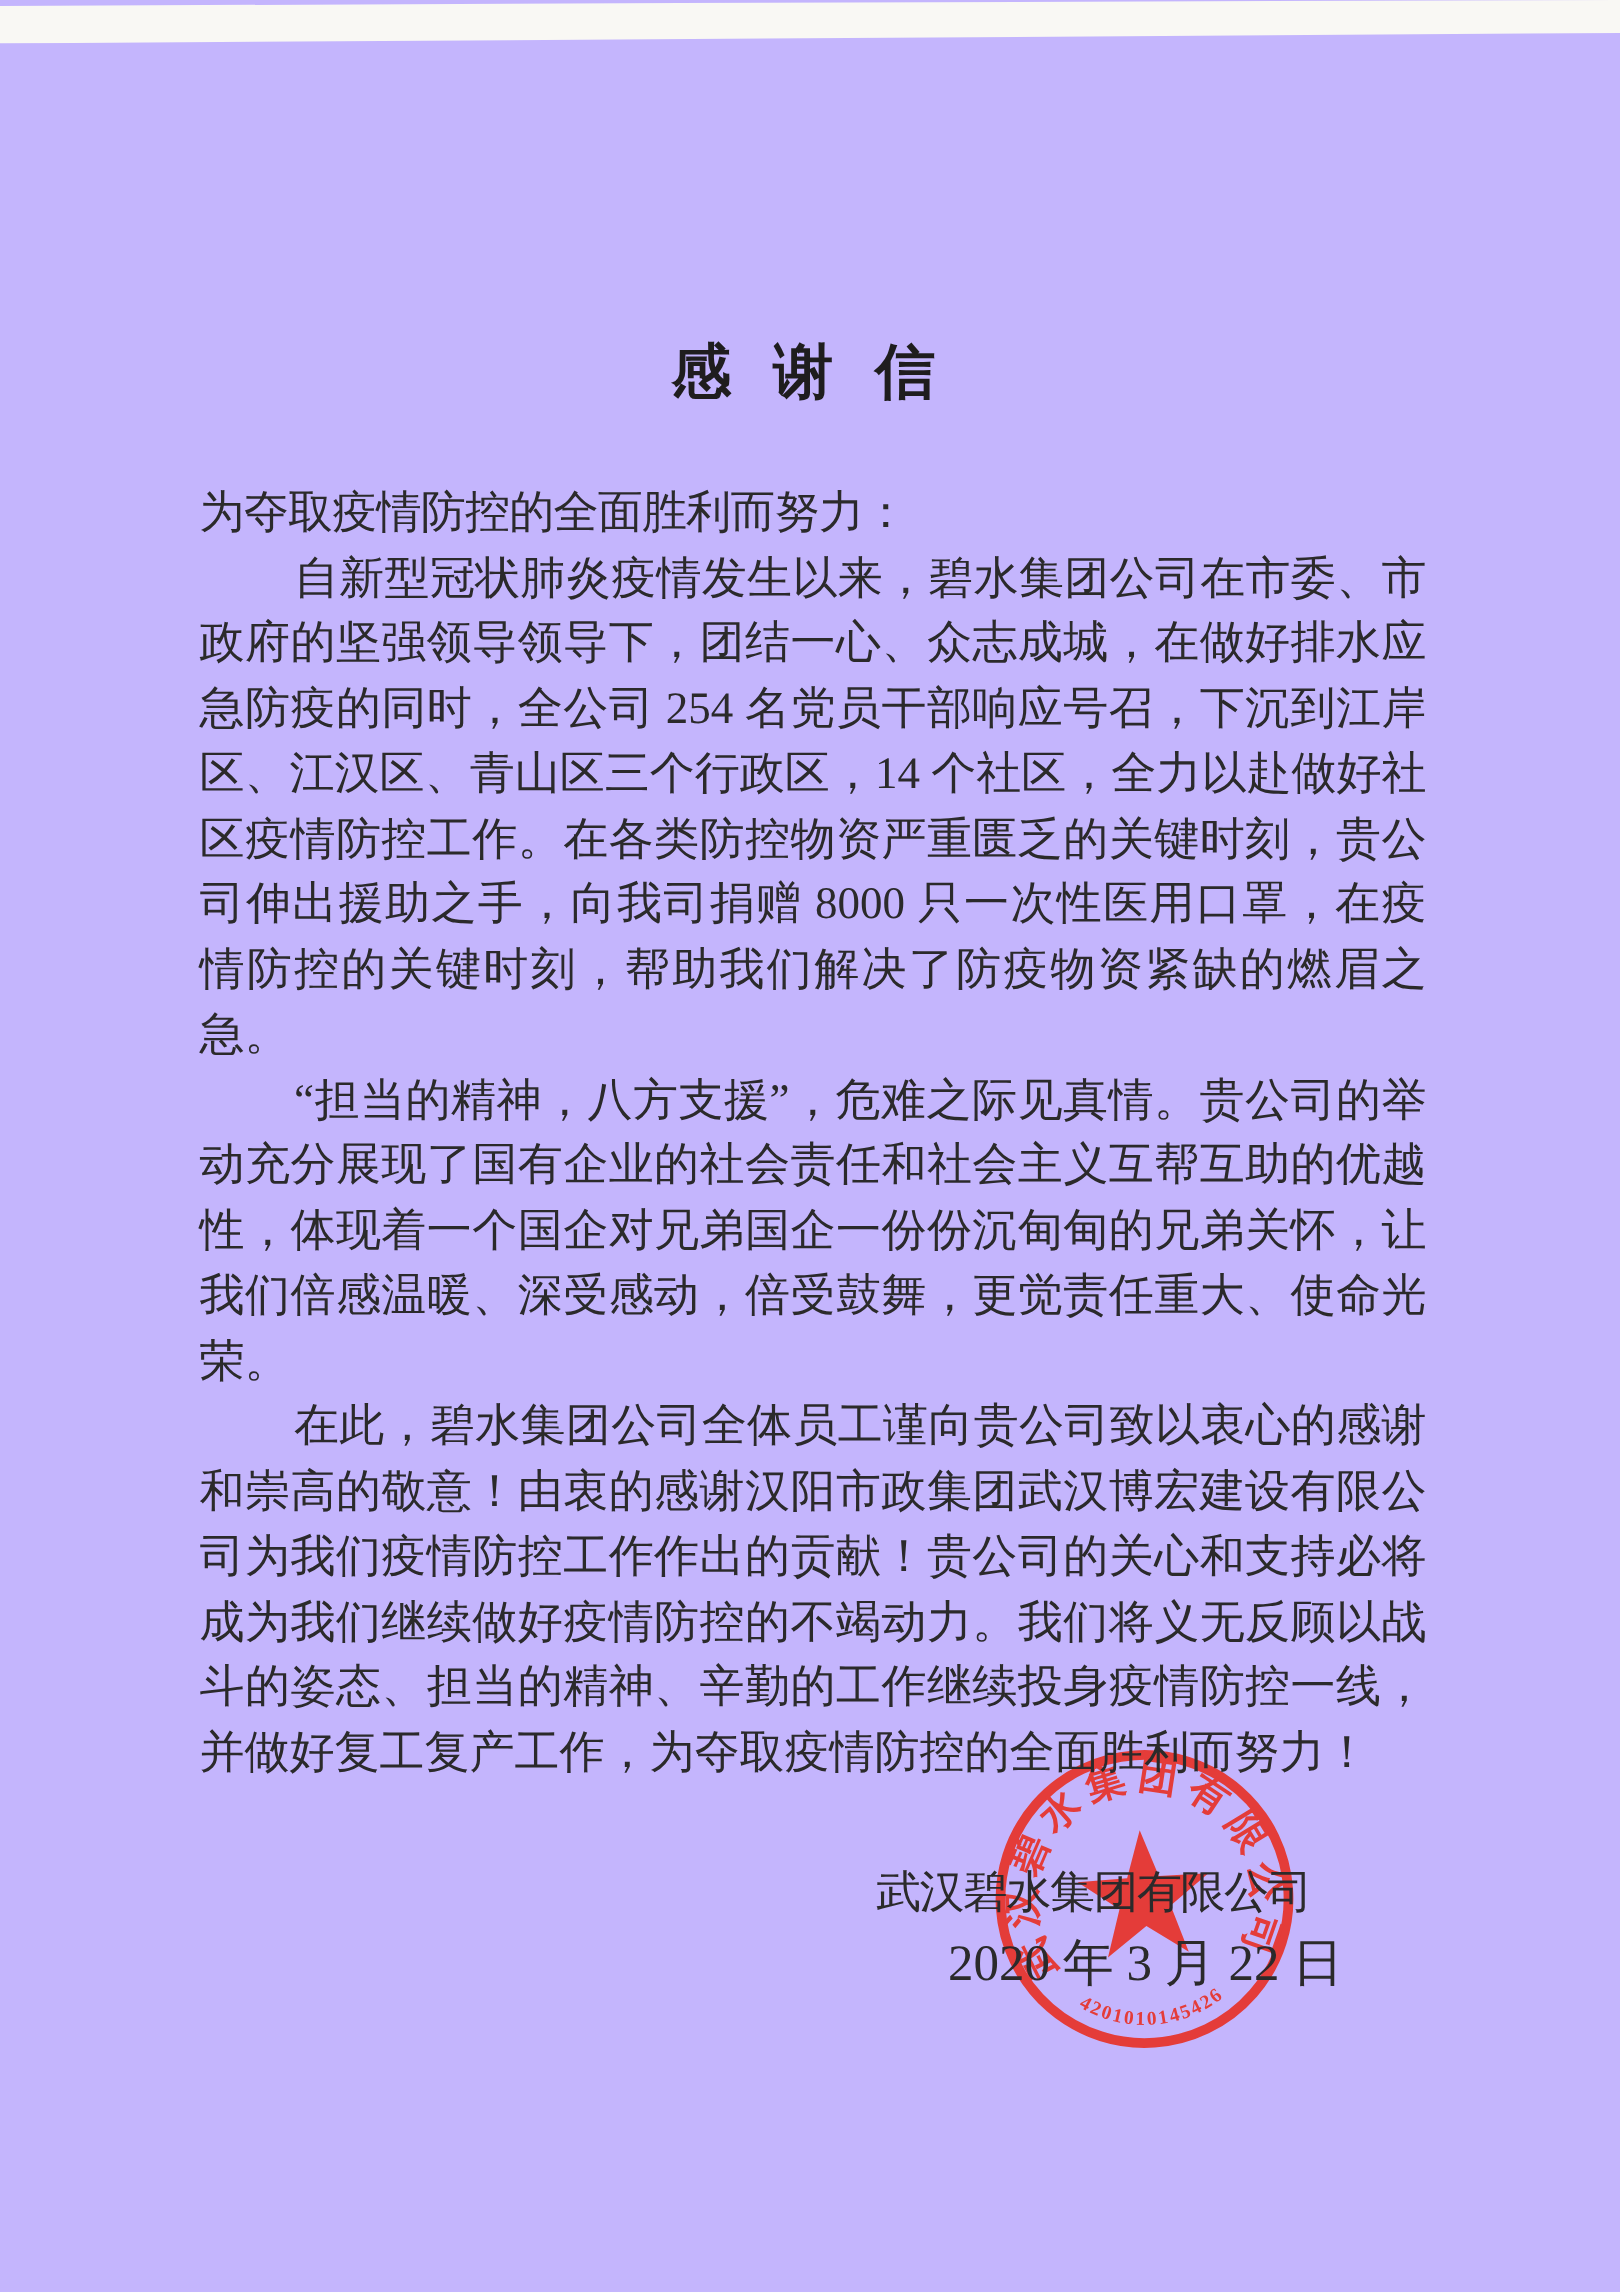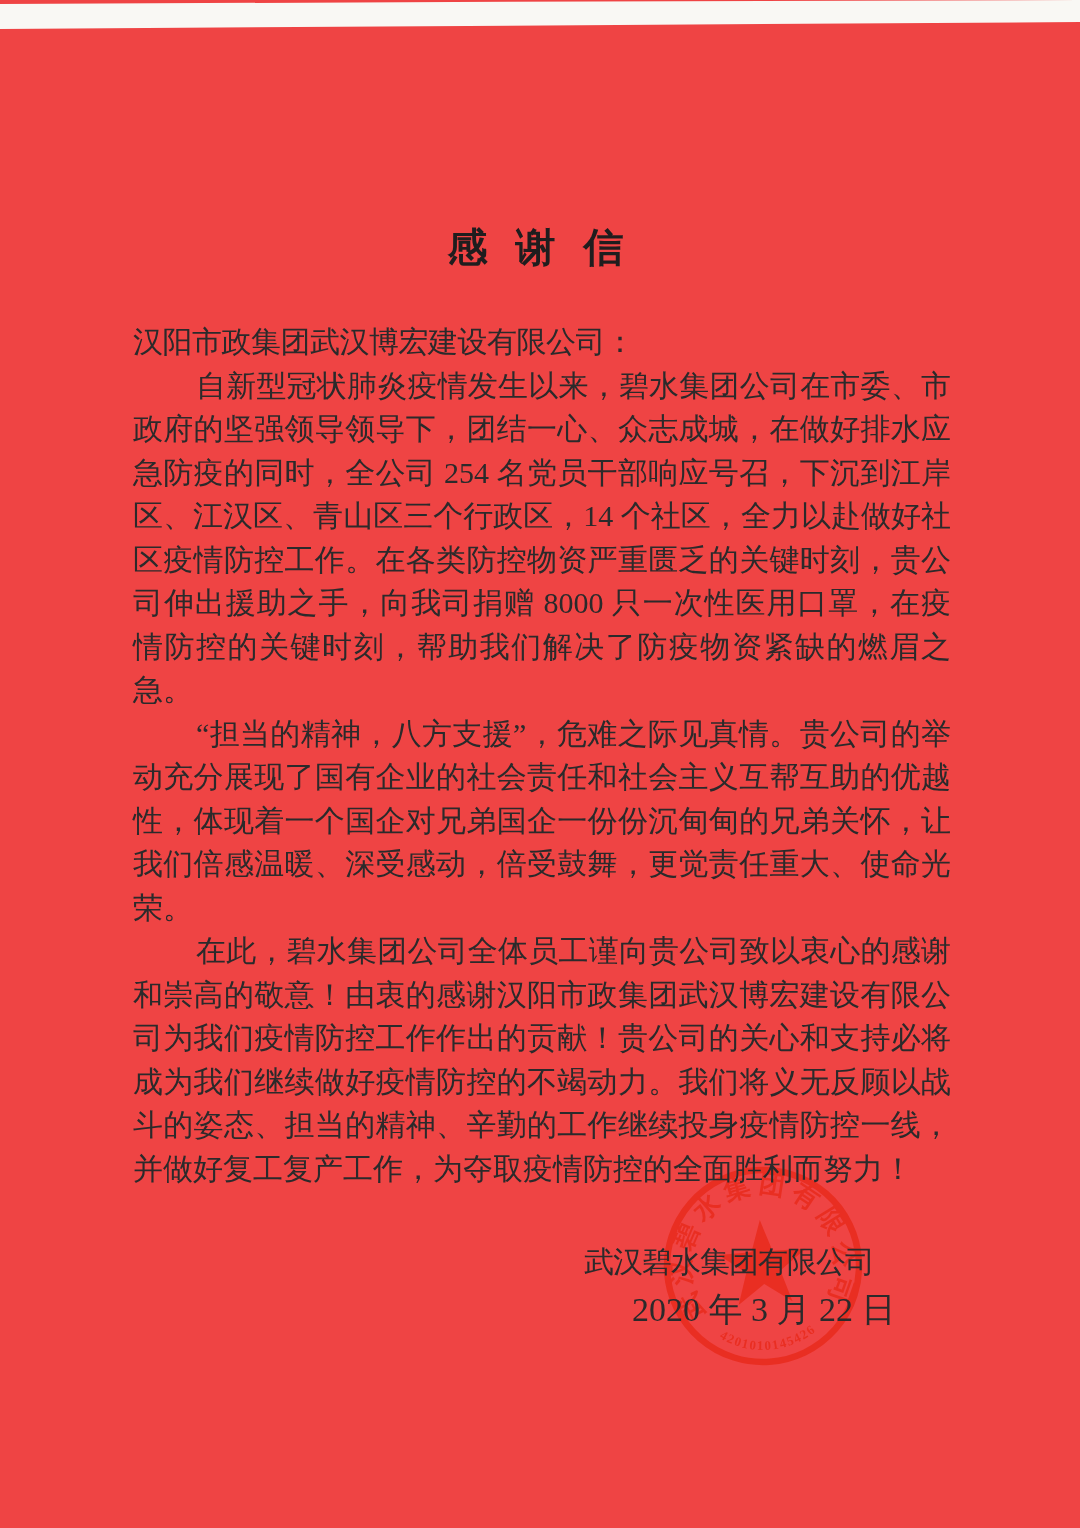--- a/index.html
+++ b/index.html
@@ -1,20 +1,20 @@
 <!DOCTYPE html>
 <html><head>
 <meta charset="utf-8">
 <style>
   html, body { margin: 0; padding: 0; background: #e9e9e9; }
   .page {
     position: relative;
     width: 1080px;
     height: 1528px;
-    background: #ef4444;
+    background: #c4b5fd;
     overflow: hidden;
     font-family: "Liberation Serif", "DejaVu Serif", serif;
     color: #2b2a2b;
   }
   
   .scan-strip {
     position: absolute;
     top: 0; left: 0; right: 0;
     height: 30px;
     background: #f9f8f4;
@@ -84,21 +84,21 @@
 </head>
 <body>
 
 <div class="page">
 
   <div class="scan-strip"></div>
 
   <h1 class="title">感 谢 信</h1>
 
   <div class="letter-body">
-    <div class="recipient">汉阳市政集团武汉博宏建设有限公司：</div>
+    <div class="recipient">为夺取疫情防控的全面胜利而努力：</div>
     <p>自新型冠状肺炎疫情发生以来，碧水集团公司在市委、市政府的坚强领导领导下，团结一心、众志成城，在做好排水应急防疫的同时，全公司 254 名党员干部响应号召，下沉到江岸区、江汉区、青山区三个行政区，14 个社区，全力以赴做好社区疫情防控工作。在各类防控物资严重匮乏的关键时刻，贵公司伸出援助之手，向我司捐赠 8000 只一次性医用口罩，在疫情防控的关键时刻，帮助我们解决了防疫物资紧缺的燃眉之急。</p>
     <p>“担当的精神，八方支援”，危难之际见真情。贵公司的举动充分展现了国有企业的社会责任和社会主义互帮互助的优越性，体现着一个国企对兄弟国企一份份沉甸甸的兄弟关怀，让我们倍感温暖、深受感动，倍受鼓舞，更觉责任重大、使命光荣。</p>
     <p>在此，碧水集团公司全体员工谨向贵公司致以衷心的感谢和崇高的敬意！由衷的感谢汉阳市政集团武汉博宏建设有限公司为我们疫情防控工作作出的贡献！贵公司的关心和支持必将成为我们继续做好疫情防控的不竭动力。我们将义无反顾以战斗的姿态、担当的精神、辛勤的工作继续投身疫情防控一线，并做好复工复产工作，为夺取疫情防控的全面胜利而努力！</p>
   </div>
 
   <svg class="seal" viewBox="0 0 204 204" xmlns="http://www.w3.org/2000/svg">
     <circle cx="102" cy="102" r="96" fill="none" stroke="#e92c1e" stroke-width="6.5"></circle>
     <path d="M102,56 L112.6,87.4 L145.7,87.8 L119.1,107.6 L129,139.2 L102,120 L75,139.2 L84.9,107.6 L58.3,87.8 L91.4,87.4 Z" fill="#e92c1e"></path>
     <path id="sealArc" d="M42.2,143.9 A73,73 0 1 1 161.8,143.9" fill="none"></path>
     <path id="sealNumArc" d="M50.3,168.2 A84,84 0 0 0 153.7,168.2" fill="none"></path>

